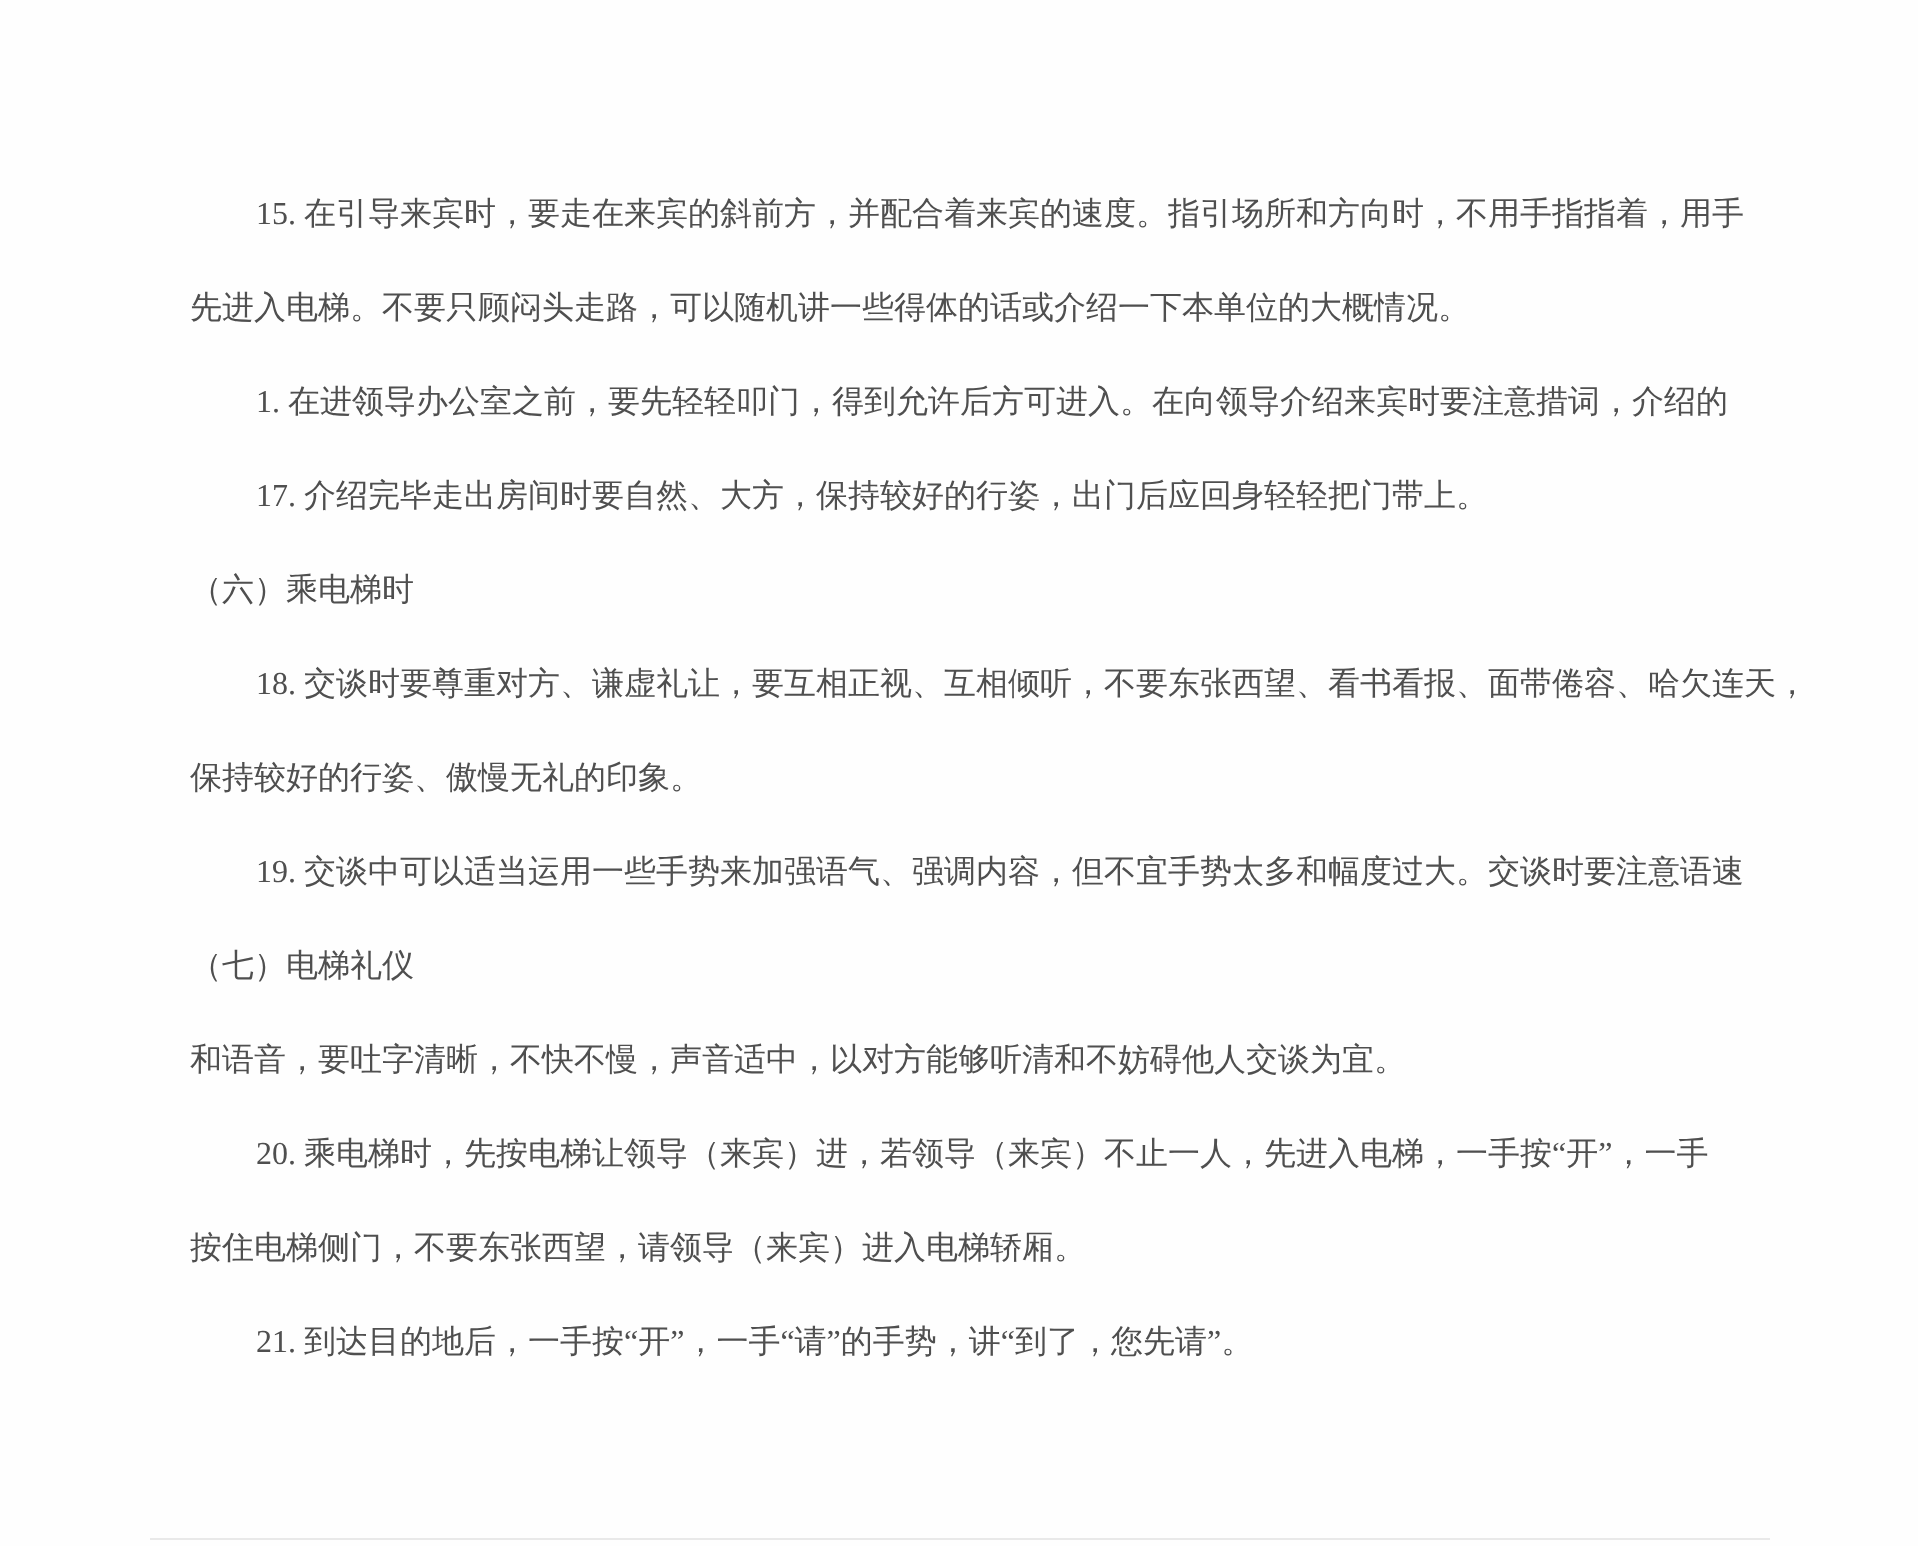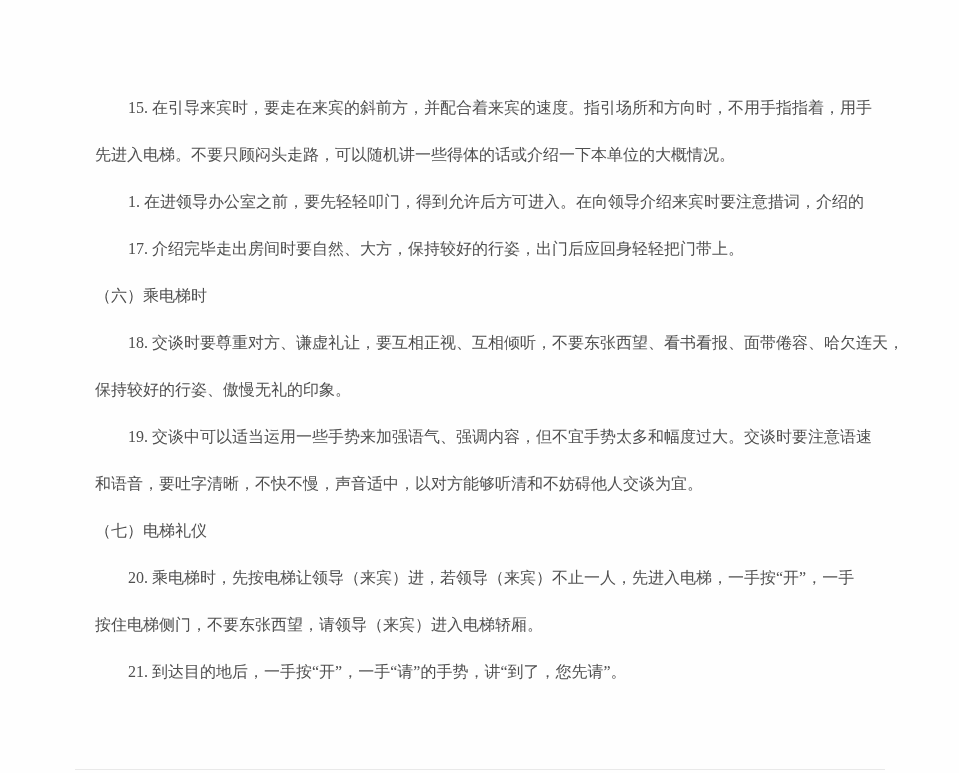--- a/index.html
+++ b/index.html
@@ -45,20 +45,20 @@
 
 <div class="doc-text">
   <div class="line indent">15. 在引导来宾时，要走在来宾的斜前方，并配合着来宾的速度。指引场所和方向时，不用手指指着，用手</div>
   <div class="line">先进入电梯。不要只顾闷头走路，可以随机讲一些得体的话或介绍一下本单位的大概情况。</div>
   <div class="line indent">1. 在进领导办公室之前，要先轻轻叩门，得到允许后方可进入。在向领导介绍来宾时要注意措词，介绍的</div>
   <div class="line indent">17. 介绍完毕走出房间时要自然、大方，保持较好的行姿，出门后应回身轻轻把门带上。</div>
   <div class="line">（六）乘电梯时</div>
   <div class="line indent">18. 交谈时要尊重对方、谦虚礼让，要互相正视、互相倾听，不要东张西望、看书看报、面带倦容、哈欠连天，</div>
   <div class="line">保持较好的行姿、傲慢无礼的印象。</div>
   <div class="line indent">19. 交谈中可以适当运用一些手势来加强语气、强调内容，但不宜手势太多和幅度过大。交谈时要注意语速</div>
+  <div class="line">（七）电梯礼仪</div>
   <div class="line">和语音，要吐字清晰，不快不慢，声音适中，以对方能够听清和不妨碍他人交谈为宜。</div>
-  <div class="line">（七）电梯礼仪</div>
   <div class="line indent">20. 乘电梯时，先按电梯让领导（来宾）进，若领导（来宾）不止一人，先进入电梯，一手按“开”，一手</div>
   <div class="line">按住电梯侧门，不要东张西望，请领导（来宾）进入电梯轿厢。</div>
   <div class="line indent">21. 到达目的地后，一手按“开”，一手“请”的手势，讲“到了，您先请”。</div>
 </div>
 
 <div class="footer-rule"></div>
 
 </body></html>

